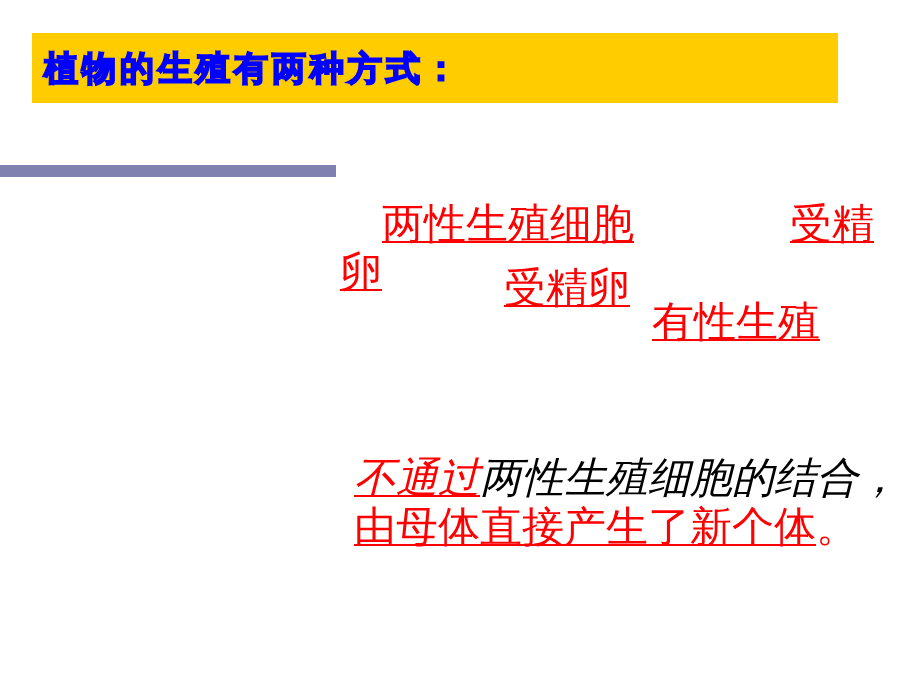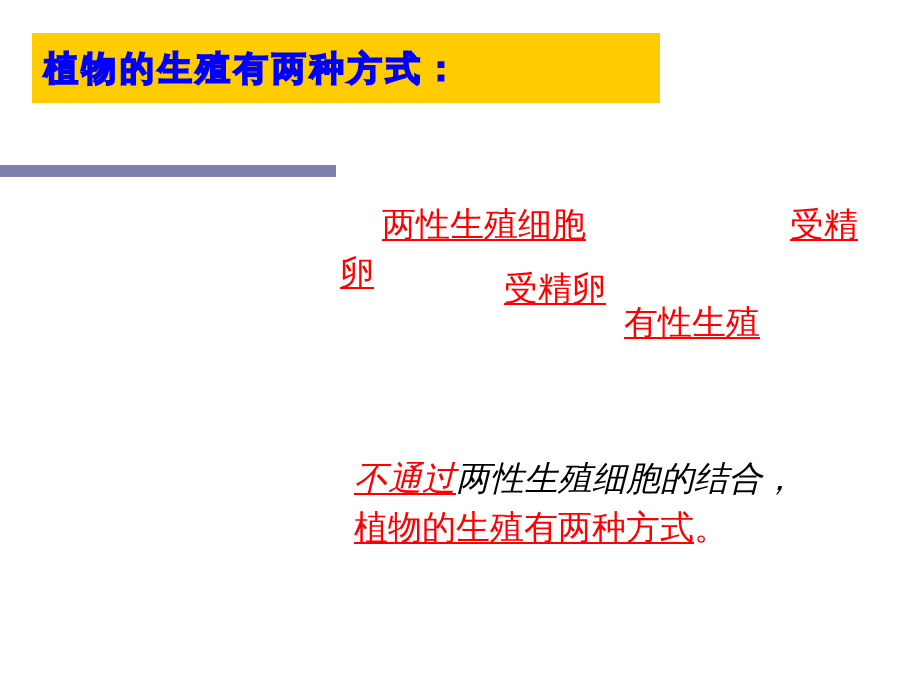--- a/index.html
+++ b/index.html
@@ -2,52 +2,52 @@
 <html><head>
   <meta charset="utf-8">
   <style>
     html, body { margin: 0; padding: 0; }
     body {
       width: 920px; height: 690px; position: relative; overflow: hidden;
       background: #ffffff;
       font-family: "DejaVu Sans", "Liberation Sans", sans-serif;
     }
     .title-box {
-      position: absolute; left: 32px; top: 33px; width: 628px; height: 70px;
+      position: absolute; left: 32px; top: 33px; width: 806px; height: 70px;
       background: #FFCC00;
     }
     .title-text {
       position: absolute; left: 12px; top: 14px;
       font-size: 34px; line-height: 42px; font-weight: bold;
       color: #0000FF; letter-spacing: 4px;
       -webkit-text-stroke: 2px #0000FF;
       font-family: "DejaVu Sans", sans-serif;
     }
     .accent-bar {
       position: absolute; left: 0; top: 165px; width: 336px; height: 12px;
       background: #7F7FB0;
     }
     .cn {
-      position: absolute; font-size: 34px; white-space: pre;
+      position: absolute; font-size: 42px; white-space: pre;
       font-family: "DejaVu Serif", "Liberation Serif", serif;
       line-height: 40px;
     }
     .red { color: #FF0000; }
     .ul { text-decoration: underline; text-decoration-thickness: 2px; text-underline-offset: 3px; text-decoration-color: #FF0000; }
     .black { color: #000000; }
   </style>
 </head>
 <body>
 
 <div class="title-box">
   <div class="title-text">植物的生殖有两种方式：</div>
 </div>
 
 <div class="accent-bar"></div>
 
 <span class="cn red ul" style="left:382px; top:204px;">两性生殖细胞</span>
 <span class="cn red ul" style="left:790px; top:204px;text-align:center;">受精</span>
 <span class="cn red ul" style="left:340px; top:252px;">卵</span>
 <span class="cn red ul" style="left:504px; top:268px;">受精卵</span>
-<span class="cn red ul" style="left:624px; top:302px;">有性生殖</span>
+<span class="cn red ul" style="left:652px; top:302px;">有性生殖</span>
 
 <div class="cn" style="left:354px; top:458px;font-style:italic;"><span class="red ul">不通过</span><span class="black">两性生殖细胞的结合，</span></div>
-<div class="cn" style="left:354px; top:507px;"><span class="red ul">植物的生殖有两种方式</span><span class="red">。</span></div>
+<div class="cn" style="left:354px; top:507px;"><span class="red ul">由母体直接产生了新个体</span><span class="red">。</span></div>
 
 </body></html>

